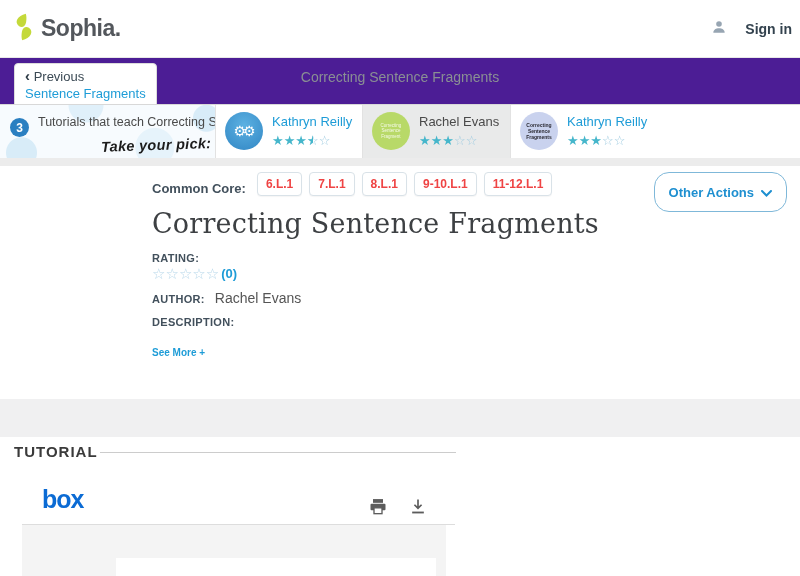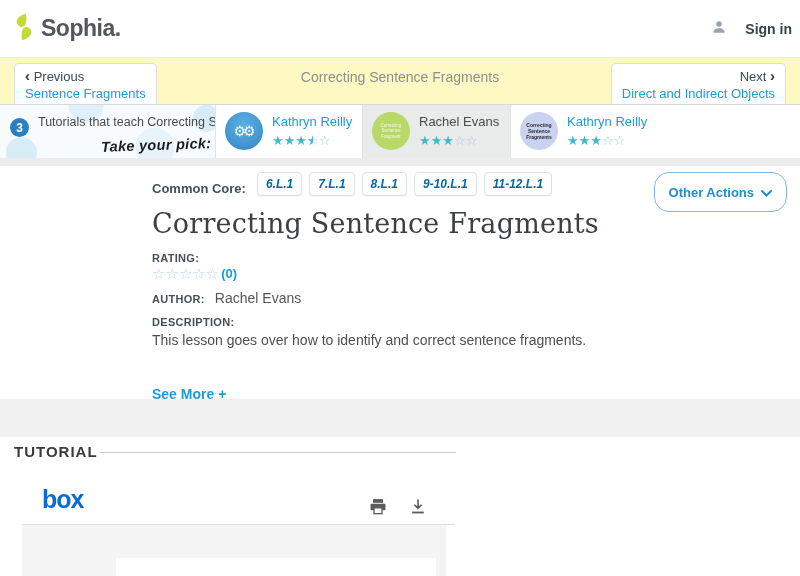--- a/index.html
+++ b/index.html
@@ -7,21 +7,21 @@
         font-family:"Liberation Sans",sans-serif;color:#3b4a55;}
 
   
   .topbar{position:absolute;top:0;left:0;right:0;height:57px;display:flex;
           align-items:center;justify-content:space-between;padding:0 8px 0 12px;box-sizing:border-box;}
   .logo{display:flex;align-items:center;gap:5px;cursor:pointer;}
   .logo-word{font-size:23px;font-weight:bold;color:#53575c;letter-spacing:-.5px;}
   .signin{display:flex;align-items:center;gap:18px;font-size:14px;font-weight:bold;color:#33424e;cursor:pointer;}
 
   
-  .lessonnav{position:absolute;top:57px;left:0;right:0;height:47px;background:#fef9c3;border-top:1px solid #e8e8e8;}
+  .lessonnav{position:absolute;top:57px;left:0;right:0;height:47px;background:#4c1d95;border-top:1px solid #e8e8e8;}
   .navbox{position:absolute;top:5px;background:#fff;border:1px solid #dcdcdc;border-radius:4px;
           padding:3px 10px 5px;font-size:13px;line-height:17px;cursor:pointer;box-shadow:0 1px 1px rgba(0,0,0,.03);}
   .navbox.prev{left:14px;text-align:left;}
   .navbox.next{right:14px;text-align:right;}
   .nav-line1{color:#3b4a55;}
   .chev{font-size:15px;font-weight:bold;color:#2c3a45;}
   .nav-link{color:#1e9cd7;}
   .navtitle{position:absolute;top:11px;left:0;right:0;text-align:center;font-size:14px;color:#8a8f94;}
 
   
@@ -68,34 +68,34 @@
   .lesson{position:absolute;top:166px;left:0;right:0;height:233px;background:#fff;}
   .tile{position:absolute;left:13px;top:4px;width:120px;height:126px;border-radius:8px;background:#c7e173;
         text-align:center;padding-top:24px;box-sizing:border-box;}
   .tile-line{font-size:20px;line-height:26px;font-weight:bold;color:#fff;
              text-shadow:0 1px 1px rgba(120,150,50,.45);}
   .tile-line.first{font-weight:normal;opacity:.92;}
   .lesson-body{position:absolute;left:152px;top:6px;right:160px;}
   .cc-row{display:flex;align-items:flex-end;gap:7px;}
   .cc-label{font-size:13px;font-weight:bold;color:#42505c;margin-right:4px;}
   .cc-chip{border:1px solid #d9e2e8;border-radius:4px;background:#fff;padding:4px 8px;
-           font-size:12px;font-weight:bold;color:#0369a1;cursor:pointer;box-shadow:0 1px 1px rgba(0,0,0,.04);font-style:italic;}
+           font-size:12px;font-weight:bold;color:#ef4444;cursor:pointer;box-shadow:0 1px 1px rgba(0,0,0,.04);}
   .lesson-title{margin:12px 0 0;font-family:"DejaVu Serif","Liberation Serif",serif;font-weight:normal;
                 font-size:27px;color:#3d4043;letter-spacing:.2px;}
   .sec-label{font-size:11px;font-weight:bold;color:#42505c;letter-spacing:.3px;}
   .rating-row{margin-top:13px;}
   .rating-stars-row{display:flex;align-items:center;gap:2px;margin-top:2px;}
   .hero-stars{font-size:15px;}
   .hero-stars .st.empty{color:#b9d8ea;}
   .rating-count{font-size:13px;font-weight:bold;color:#1e9cd7;}
   .author-row{margin-top:9px;display:flex;align-items:baseline;gap:10px;}
   .author-name{font-size:14px;color:#555;}
   .desc-label{margin-top:10px;}
   .desc-text{margin-top:4px;font-size:14px;color:#4f4f4f;}
-  .see-more{margin-top:38px;font-size:14px;font-weight:bold;color:#1e9cd7;cursor:pointer;display:inline-block;}
+  .see-more{margin-top:19px;font-size:10px;font-weight:bold;color:#1e9cd7;cursor:pointer;display:inline-block;}
   .other-actions{position:absolute;right:13px;top:6px;height:40px;padding:0 14px;border:1px solid #7fb8d9;
                  border-radius:15px;background:#fff;display:flex;align-items:center;gap:7px;
                  font-size:13px;font-weight:bold;color:#1e8fd0;cursor:pointer;}
 
   
   .gray-band{position:absolute;top:399px;left:0;right:0;height:38px;background:#f0f0f1;}
   .tutorial{position:absolute;top:437px;left:0;right:0;bottom:0;background:#fff;}
   .tut-heading{position:absolute;left:14px;top:6px;font-size:15px;font-weight:bold;color:#3a3a3a;letter-spacing:1px;}
   .tut-rule{position:absolute;left:100px;top:15px;width:356px;height:1px;background:#ccc;}
   .box-logo{position:absolute;left:42px;top:50px;font-size:25px;font-weight:bold;color:#0b6bd4;
@@ -133,25 +133,20 @@
     </div>
   </header>
 
   <nav class="lessonnav">
     <a class="navbox prev">
       <div class="nav-line1"><span class="chev">‹</span>
         <span>Previous</span></div>
       <div class="nav-link">Sentence Fragments</div>
     </a>
     <div class="navtitle">Correcting Sentence Fragments</div>
-    <a class="navbox next">
-      <div class="nav-line1"><span>Next</span>
-        <span class="chev">›</span></div>
-      <div class="nav-link">Direct and Indirect Objects</div>
-    </a>
   </nav>
 
   <section class="picker">
     <div class="picker-intro">
       <span class="count-badge">3</span>
       <div class="intro-heading">Tutorials that teach Correcting S</div>
       <div class="intro-tagline">Take your pick:</div>
     </div>
 
     <div class="picker-card c1">
@@ -208,21 +203,20 @@
           <span class="rating-count">(0)</span>
         </div>
       </div>
 
       <div class="author-row">
         <span class="sec-label">AUTHOR:</span>
         <span class="author-name">Rachel Evans</span>
       </div>
 
       <div class="sec-label desc-label">DESCRIPTION:</div>
-      <div class="desc-text">This lesson goes over how to identify and correct sentence fragments.</div>
 
       <span class="see-more">See More +</span>
     </div>
 
     <button class="other-actions">
       <span>Other Actions</span>
       <span>
         <svg width="11" height="7" viewBox="0 0 11 7">
             <polyline points="1,1 5.5,5.5 10,1" fill="none" stroke="#1e8fd0" stroke-width="2" stroke-linecap="round"></polyline>
           </svg>

